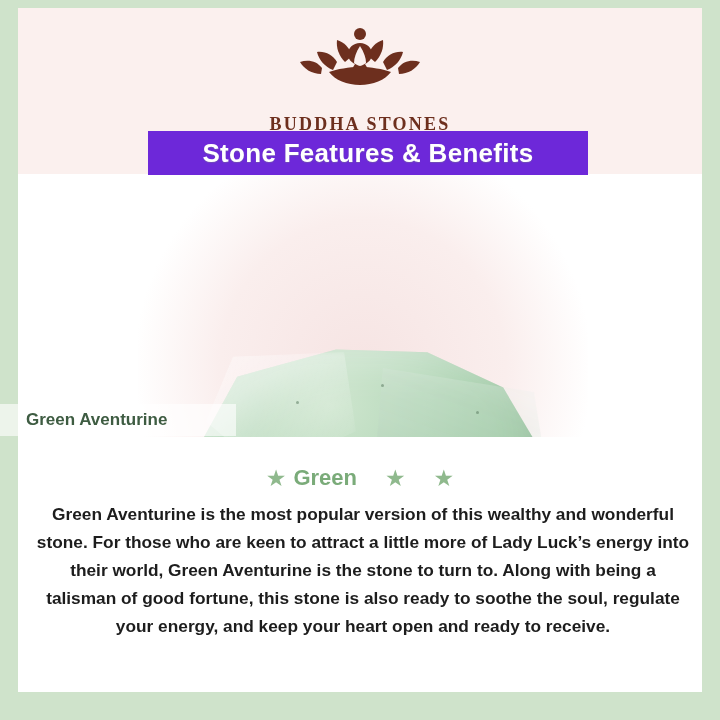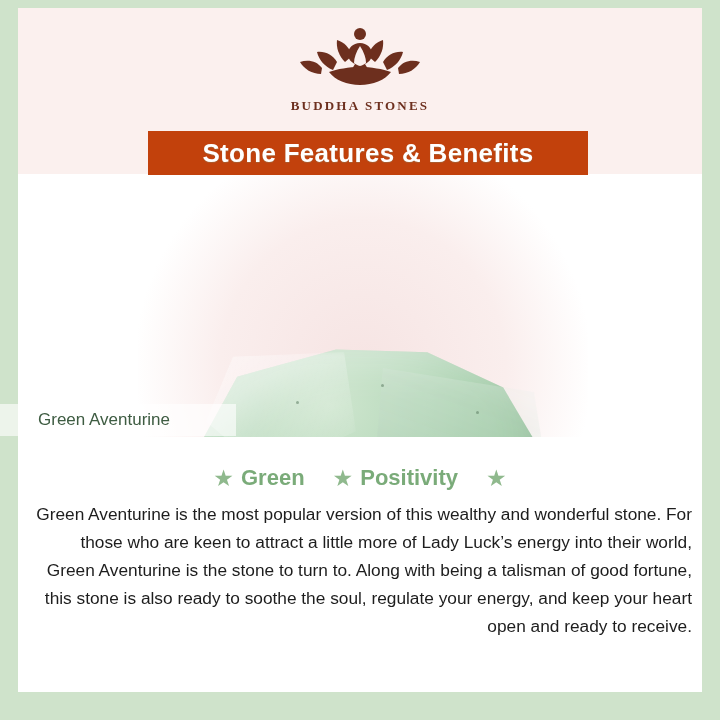--- a/index.html
+++ b/index.html
@@ -160,36 +160,36 @@
   
   .logo {
     position: absolute;
     left: 0;
     right: 0;
     top: 22px;
     text-align: center;
   }
   .logo svg { display: block; margin: 0 auto; }
   .logo-text {
-    margin-top: 4px;
-    font-size: 13px;
+    margin-top: 20px;
+    font-size: 18px;
     letter-spacing: 2.2px;
     color: #6d2f1e;
     font-weight: bold;
     font-family: "Liberation Serif", serif;
   }
 
   
   .title-banner {
     position: absolute;
     left: 148px;
     top: 131px;
     width: 440px;
     height: 44px;
-    background: #c2410c;
+    background: #6d28d9;
     display: flex;
     align-items: center;
     justify-content: center;
   }
   .title-banner .title-text {
     color: #ffffff;
     font-size: 26px;
     font-weight: bold;
     letter-spacing: 0.3px;
     text-shadow: 0 1px 1px rgba(120,150,120,0.35);
@@ -200,24 +200,24 @@
     position: absolute;
     left: 0px;
     top: 404px;
     width: 236px;
     height: 32px;
     background: rgba(255,255,255,0.62);
     display: flex;
     align-items: center;
   }
   .name-label .name-text {
-    margin-left: 38px;
+    margin-left: 26px;
     color: #3e5c42;
     font-size: 17px;
-    font-weight: normal;
+    font-weight: bold;
   }
 
   
   .keywords {
     position: absolute;
     left: 18px;
     top: 465px;
     width: 684px;
     display: flex;
     justify-content: center;
@@ -243,21 +243,22 @@
 
   
   .body-copy {
     position: absolute;
     left: 34px;
     top: 500px;
     width: 658px;
     color: #1d1d1d;
     font-size: 17.3px;
     line-height: 1.62;
-    text-align: right;
+    text-align: center;
+    font-weight: bold;
   }
 </style>
 </head>
 <body>
 
 <div class="page">
 
   <div class="top-band"></div>
   <div class="top-band-inner"></div>
 
@@ -312,21 +313,20 @@
     <span class="name-text">Green Aventurine</span>
   </div>
 
   <div class="keywords">
     <div class="kw">
       <span class="star">★</span>
       <span class="kw-label">Green</span>
     </div>
     <div class="kw">
       <span class="star">★</span>
-      <span class="kw-label">Positivity</span>
     </div>
     <div class="kw">
       <span class="star">★</span>
     </div>
   </div>
 
   <div class="body-copy">Green Aventurine is the most popular version of this wealthy and wonderful stone. For those who are keen to attract a little more of Lady Luck’s energy into their world, Green Aventurine is the stone to turn to. Along with being a talisman of good fortune, this stone is also ready to soothe the soul, regulate your energy, and keep your heart open and ready to receive.</div>
 
 </div>
 

